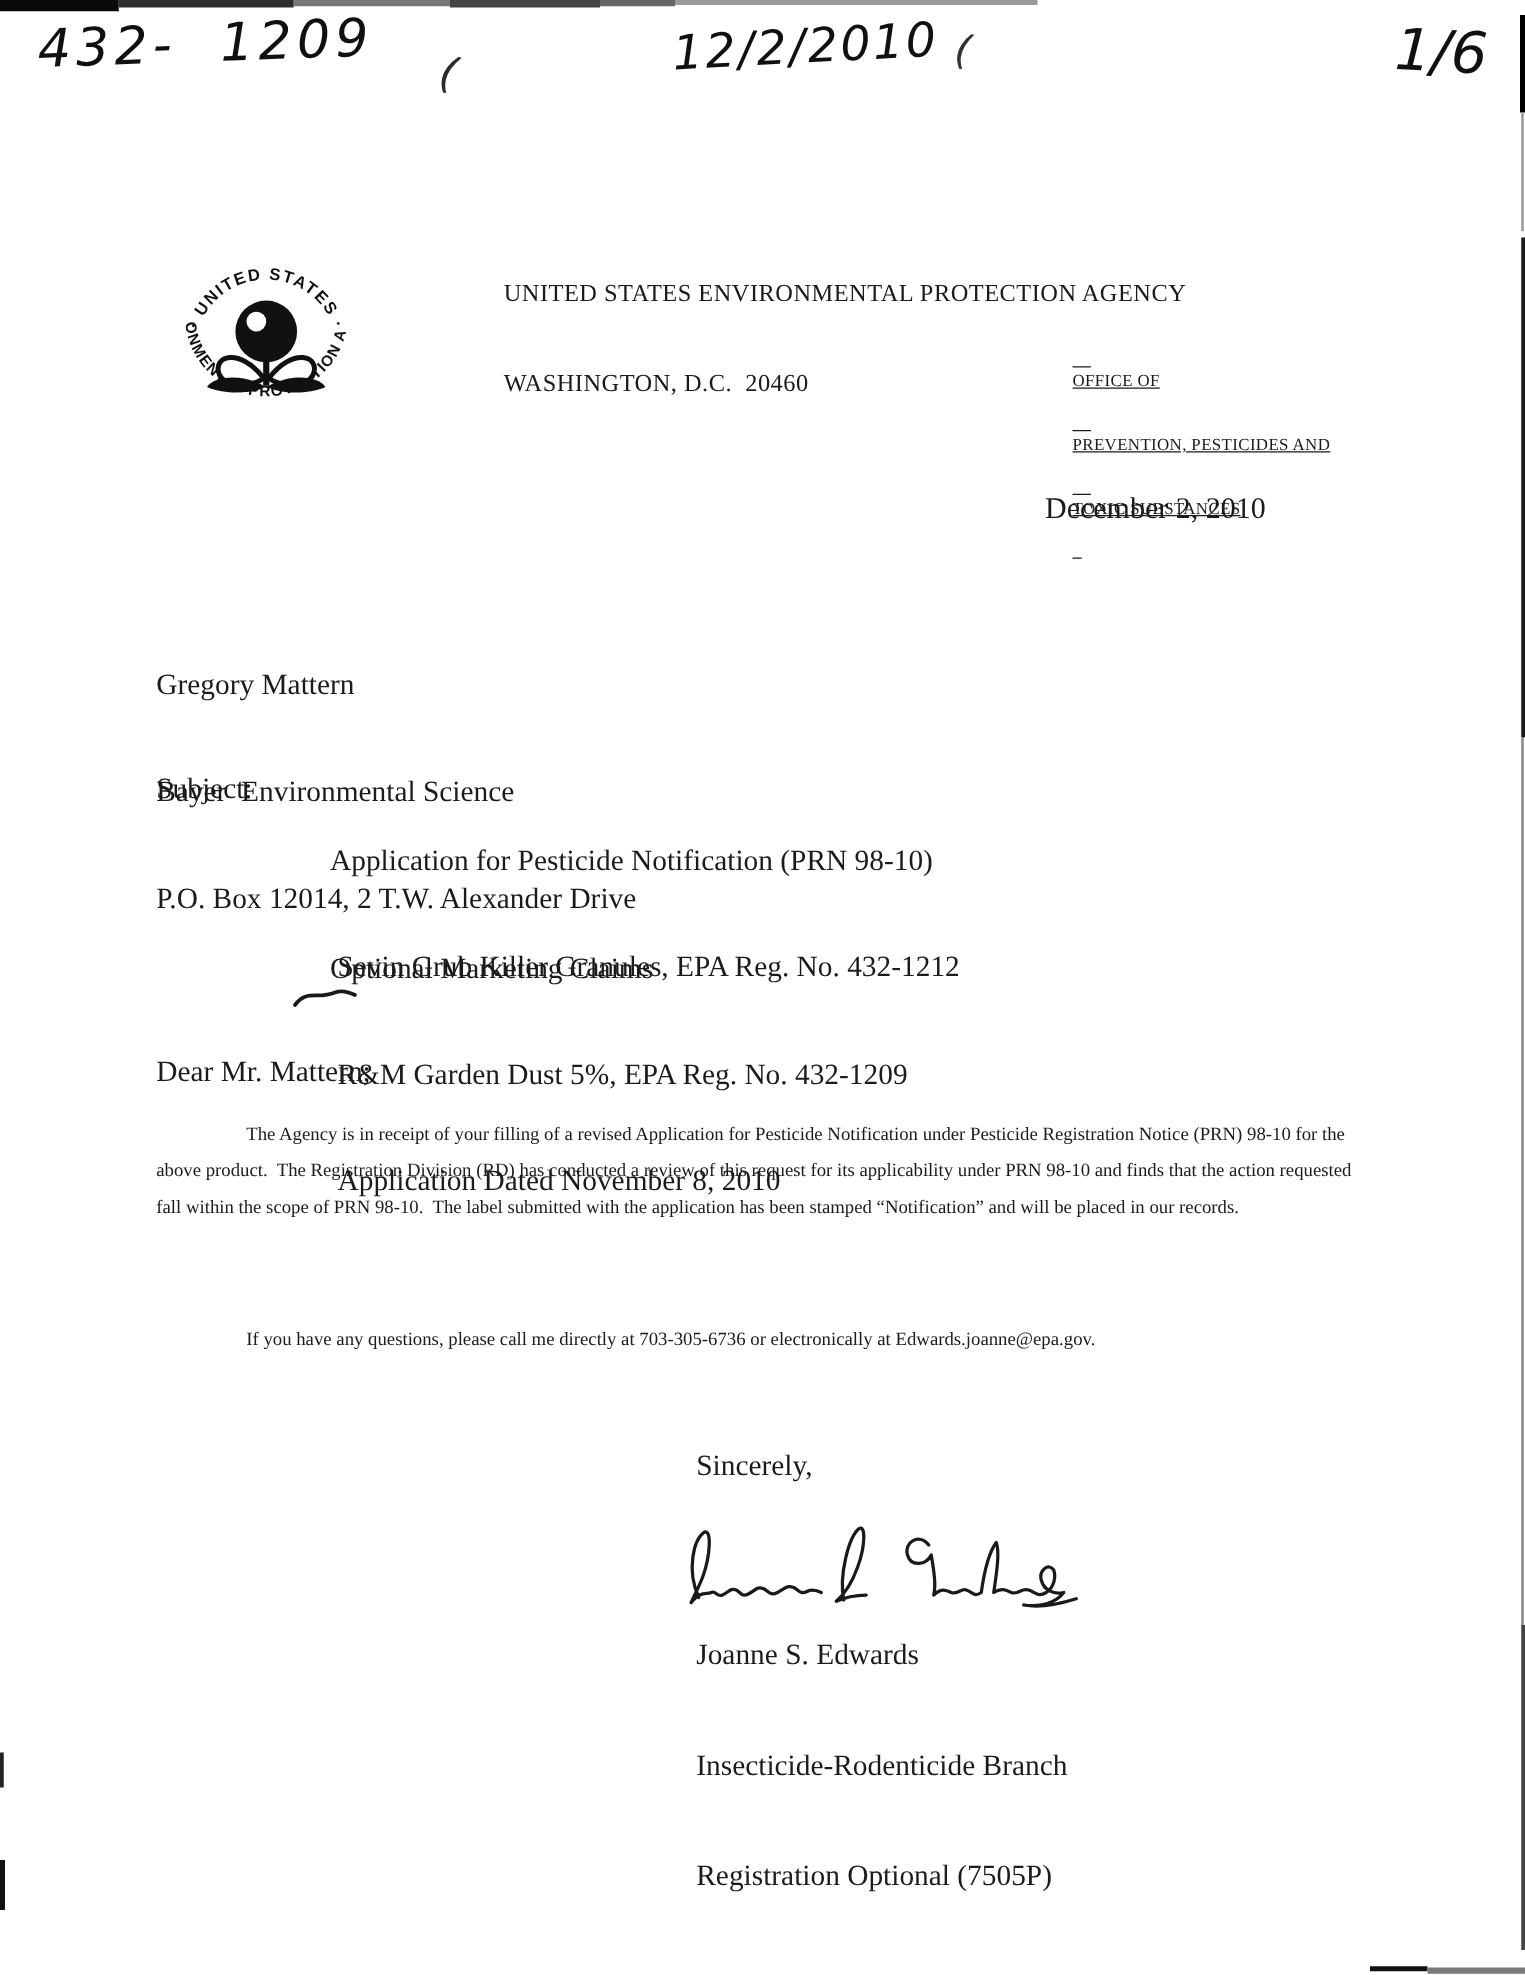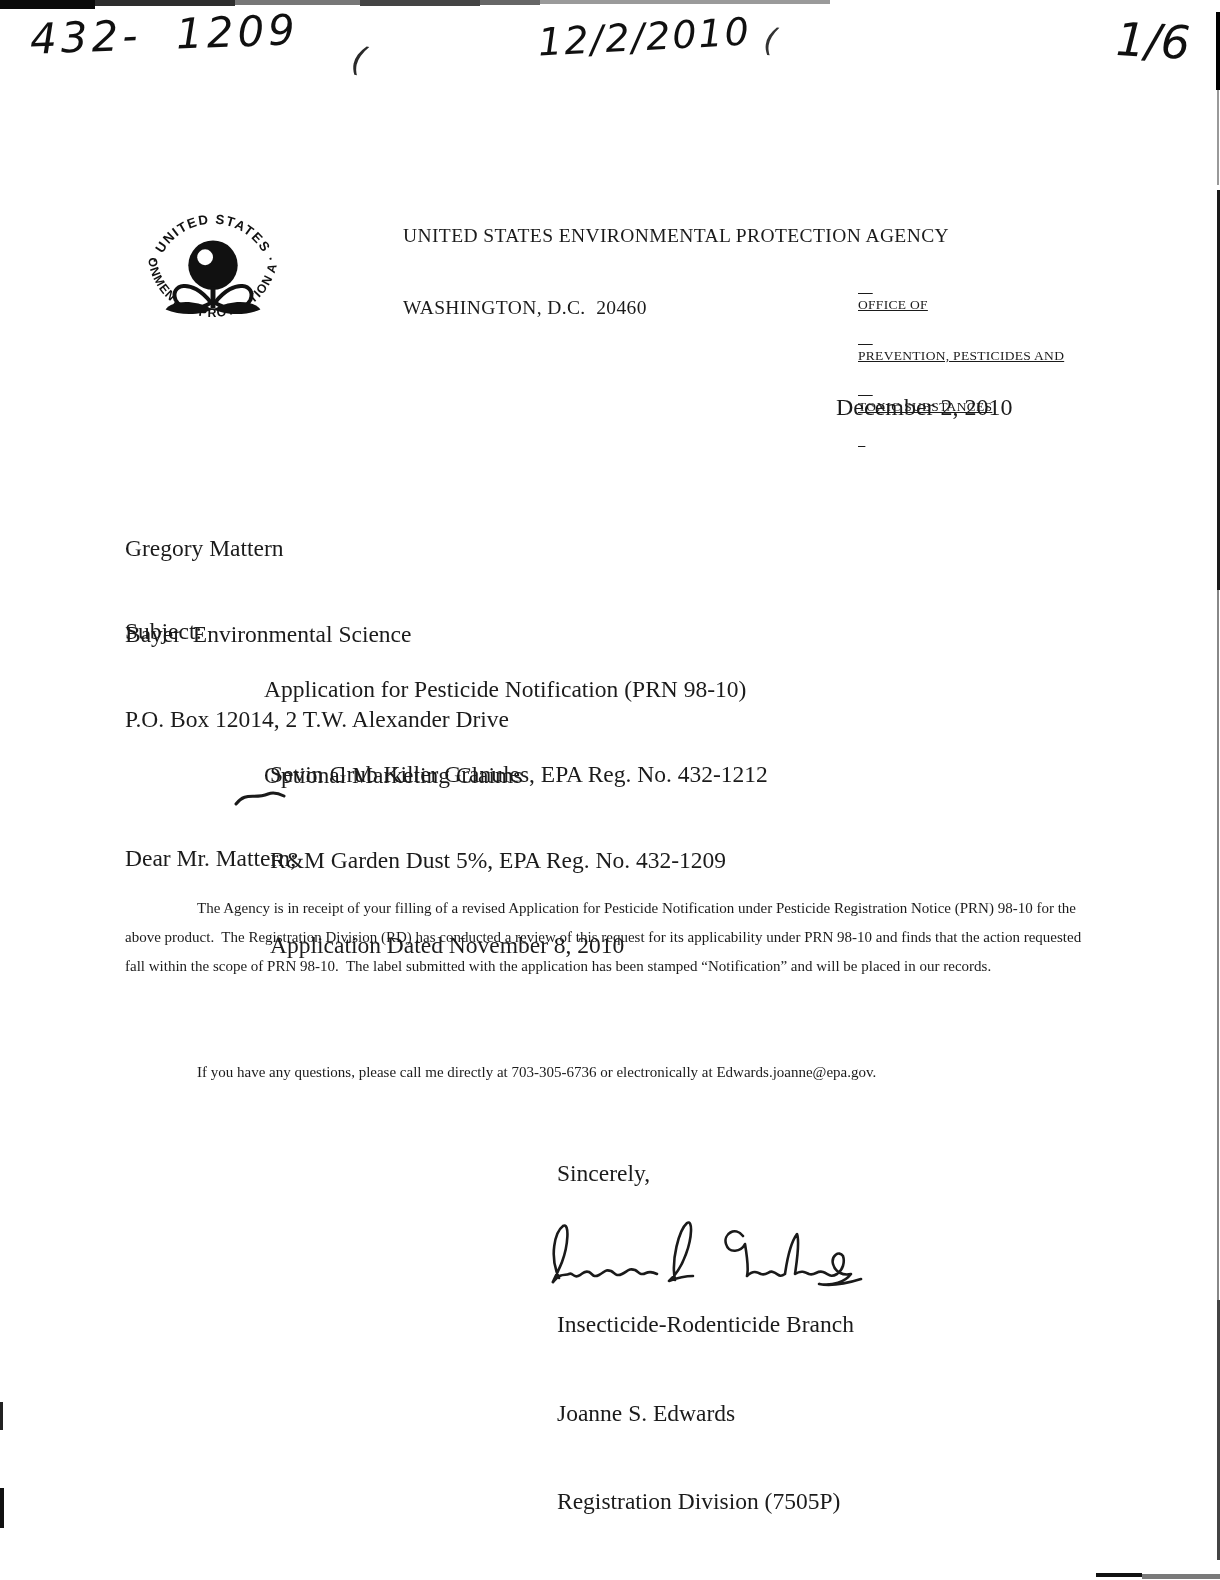--- a/index.html
+++ b/index.html
@@ -132,19 +132,19 @@
       <g fill="none" stroke="#1a1a1a" stroke-width="2.6" stroke-linecap="round" stroke-linejoin="round">
         <path d="M 16,66 C 6,44 12,20 20,14 C 27,10 25,34 19,50 C 15,60 11,67 10,70"></path>
         <path d="M 10,70 C 18,60 22,64 26,62 C 30,60 30,66 35,64 C 40,62 41,58 46,60 C 50,62 50,66 56,63 C 62,60 62,57 68,59 C 72,61 73,65 79,62 C 85,59 86,56 92,58 C 96,60 97,64 103,61 C 107,59 110,60 114,62"></path>
         <path d="M 132,68 C 128,48 136,18 144,11 C 150,7 149,26 143,42 C 139,53 133,63 126,69 C 134,66 140,64 150,64"></path>
         <path d="M 200,24 C 192,14 180,22 183,32 C 186,42 198,40 202,32 C 204,44 206,56 204,64 C 210,58 214,60 218,62 C 224,64 226,58 230,60 C 236,62 236,66 242,62 C 244,48 248,30 254,22 C 257,30 254,48 252,62 C 258,58 262,60 266,62 C 272,64 274,58 280,60 C 286,62 287,66 294,62 C 300,58 302,50 300,44 C 296,38 288,44 290,52 C 292,60 300,64 308,62 C 302,70 290,74 276,72 C 286,74 302,72 318,67"></path>
       </g>
     </svg>
   </div>
 
   <div class="abs sigblock">
+    <div>Joanne S. Edwards</div>
     <div>Insecticide-Rodenticide Branch</div>
-    <div>Joanne S. Edwards</div>
-    <div>Registration Division (7505P)</div>
+    <div>Registration Optional (7505P)</div>
     <div>Office of Pesticide Programs</div>
   </div>
 
 </div>
 
 </body></html>

